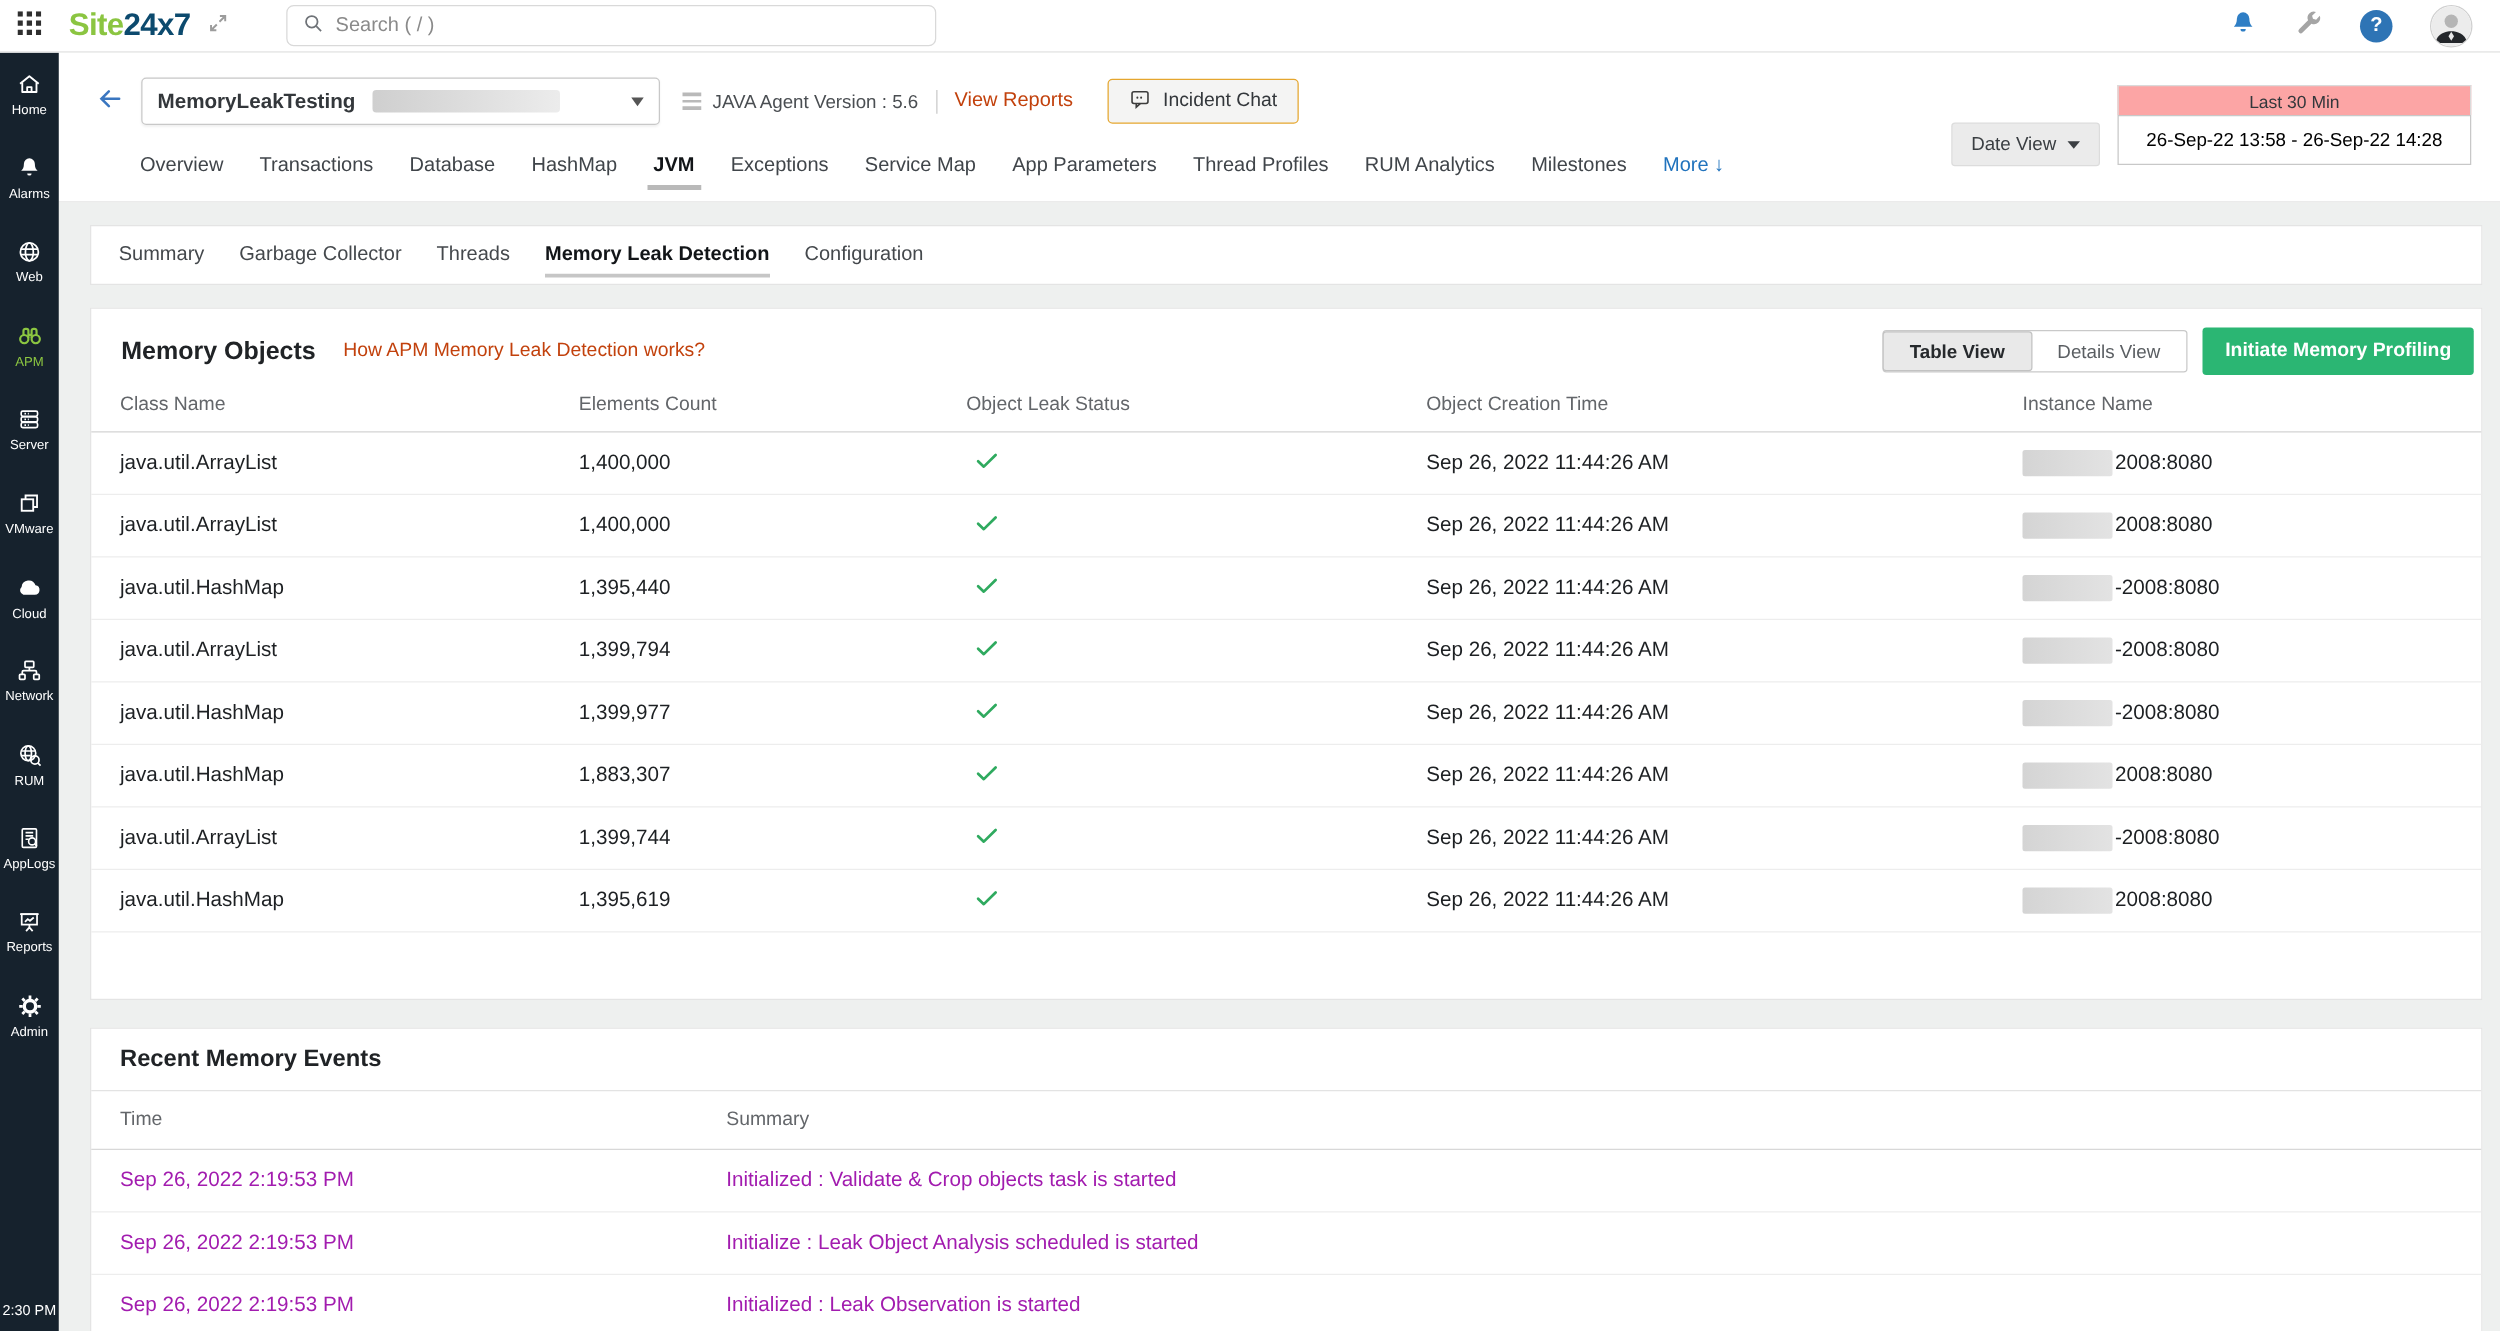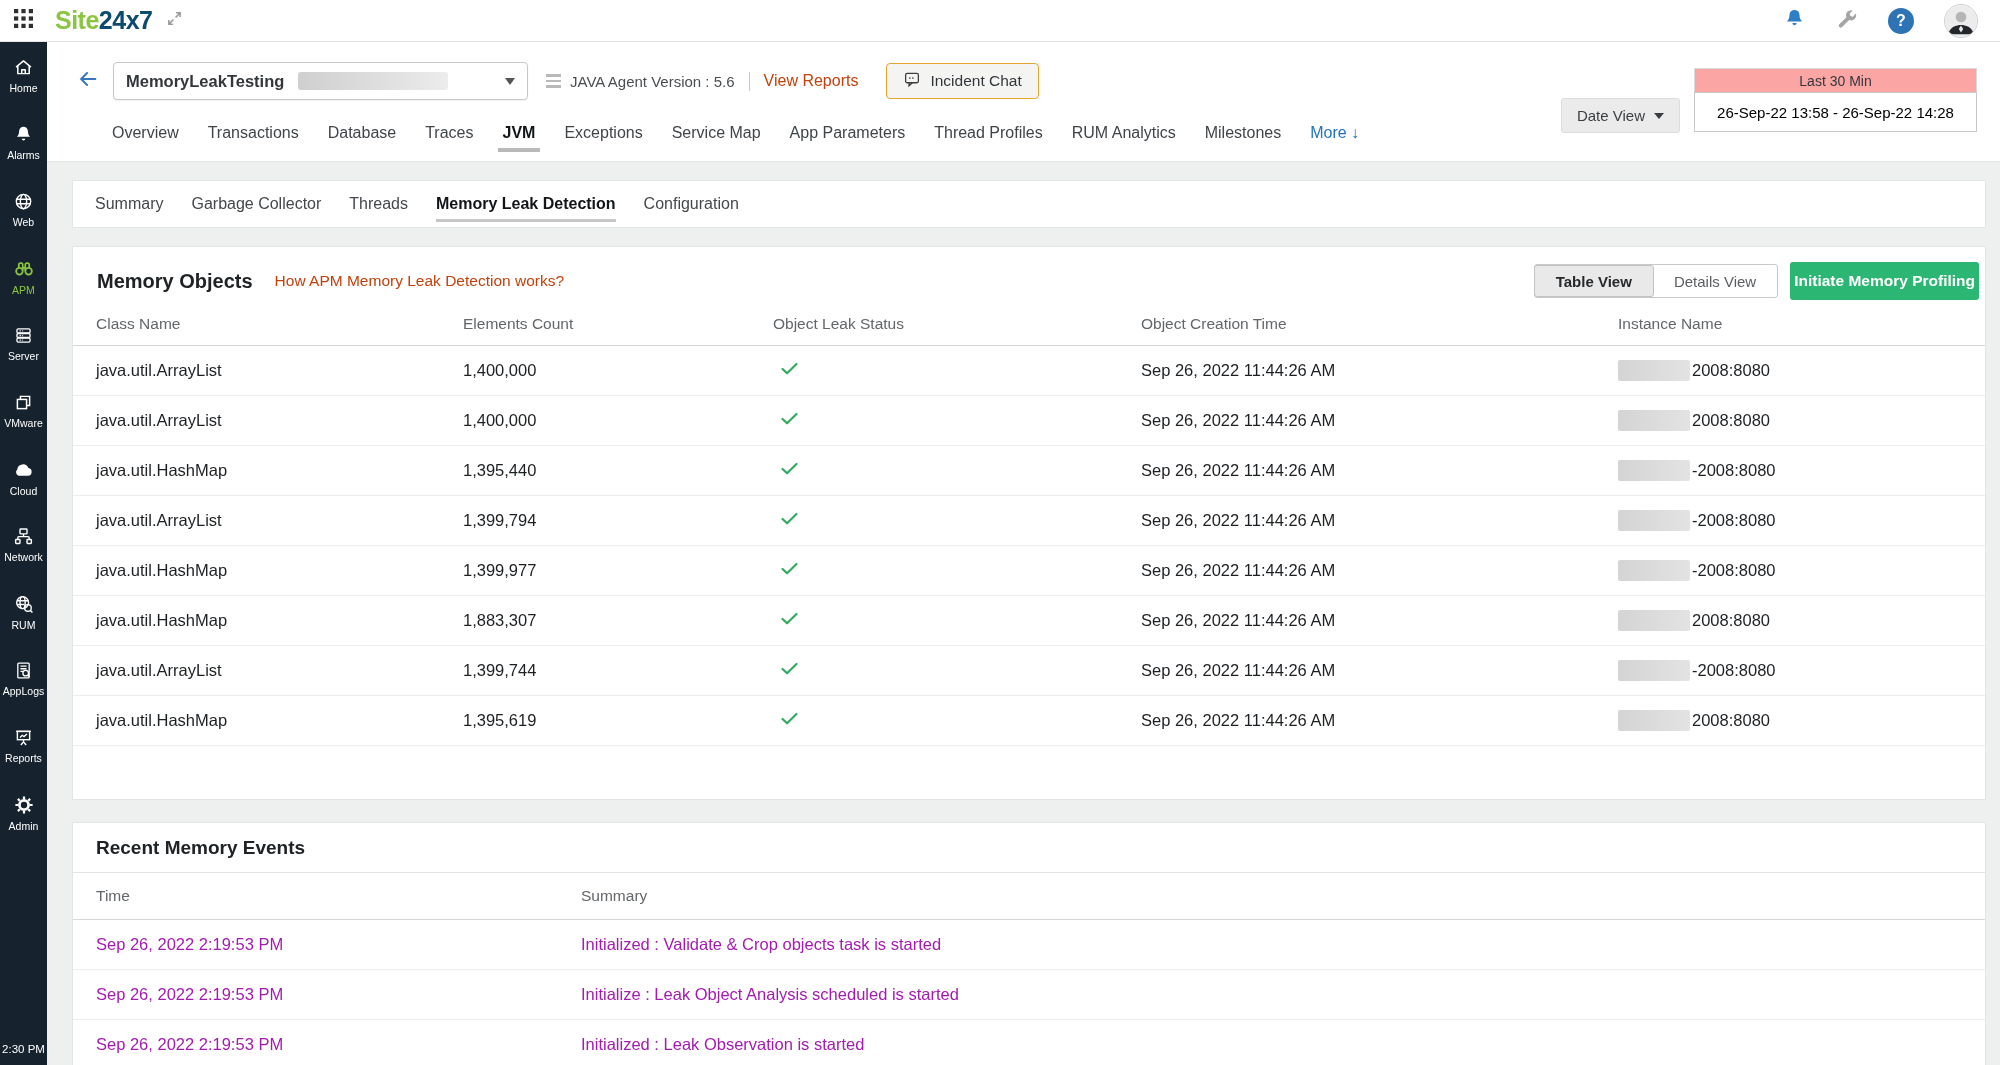--- a/index.html
+++ b/index.html
@@ -81,21 +81,21 @@
 
   .memorycard { top:204px; height:554px; }
   .mo-head { display:flex; align-items:center; height:44px; margin:12px 6px 0 24px; }
   .mo-title { font-size:20px; font-weight:bold; color:#202326; }
   .mo-help { font-size:15.5px; margin-left:22px; }
   .mo-actions { margin-left:auto; display:flex; align-items:center; }
   .toggle { display:flex; align-items:center; height:34px; border:1px solid #c9c9c9; border-radius:3px; background:#fff; }
   .seg { padding:0 21px; font-size:15px; color:#5a5e62; height:100%; display:flex; align-items:center; cursor:pointer; }
   .seg.on { background:#e9e9e9; border:1px solid #c2c2c2; margin:-1px; border-radius:3px; font-weight:bold; color:#26292c; }
   .green-btn { margin-left:12px; height:38px; background:#2bb673; color:#fff; font-weight:bold; font-size:15.5px;
-    border:0; border-radius:3px; padding:0 4px; cursor:pointer;
+    border:0; border-radius:3px; padding:0 18px; cursor:pointer;
     font-family:"Liberation Sans","DejaVu Sans",sans-serif; }
   .mo-grid { display:grid; grid-template-columns:367px 310px 368px 477px 369px; padding-left:23px; align-items:center; }
   .mo-headrow { height:43px; border-bottom:1px solid #d4d4d4; font-size:15.5px; color:#63666a; }
   .mo-row { height:50px; border-bottom:1px solid #ededed; font-size:16.5px; color:#1d2023; }
   .inst-cell { display:flex; align-items:center; }
   .blurcell { display:inline-block; width:72px; height:21px; border-radius:2px;
     background:linear-gradient(90deg,#d4d4d4,#e3e3e3); margin-right:2px; }
 
   .eventscard { top:780px; height:340px; }
   .ev-title { font-size:19px; font-weight:bold; color:#202326; margin:14px 0 0 23px; }
@@ -124,20 +124,31 @@
       </svg>
   </span>
   <span class="logo"><span class="g">Site</span><span class="k">24x7</span></span>
   <span class="expand-ic">
     <svg viewBox="0 0 24 24" width="17" height="17">
         <g fill="none" stroke="#9c9c9c" stroke-width="2.2">
       <path d="M14 4h6v6M20 4l-6.5 6.5M10 20H4v-6M4 20l6.5-6.5"></path>
         </g>
       </svg>
   </span>
+  <div class="searchbox">
+    <span>
+      <svg viewBox="0 0 24 24" width="17" height="17">
+          <g fill="none" stroke="#6f7378" stroke-width="2">
+        <circle cx="10.5" cy="10.5" r="6.5"></circle>
+            <path d="M15.5 15.5L21 21"></path>
+          </g>
+        </svg>
+    </span>
+    <input type="text" placeholder="Search ( / )" style="">
+  </div>
   <div class="tb-right">
     <span>
       <svg viewBox="0 0 24 24" width="23" height="23">
           <g fill="#2e7ec5">
         <path d="M12 3a5.2 5.2 0 0 0-5.2 5.2c0 3.6-1 5.2-2.6 6.8h15.6c-1.6-1.6-2.6-3.2-2.6-6.8A5.2 5.2 0 0 0 12 3z"></path>
         <path d="M9.8 16.8a2.2 2.2 0 0 0 4.4 0z"></path>
           </g>
         </svg>
     </span>
     <span>
@@ -330,21 +341,21 @@
     </div>
     <div class="rangewrap">
       <div class="range-label">Last 30 Min</div>
       <div class="range-value">26-Sep-22 13:58 - 26-Sep-22 14:28</div>
     </div>
 
     <div class="tabs" id="main-tabs">
         <div class="tab">Overview</div>
         <div class="tab">Transactions</div>
         <div class="tab">Database</div>
-        <div class="tab">Traces</div>
+        <div class="tab">HashMap</div>
         <div class="tab active">JVM</div>
         <div class="tab">Exceptions</div>
         <div class="tab">Service Map</div>
         <div class="tab">App Parameters</div>
         <div class="tab">Thread Profiles</div>
         <div class="tab">RUM Analytics</div>
         <div class="tab">Milestones</div>
         <div class="tab morelink">More ↓</div>
       </div>
   </div>

